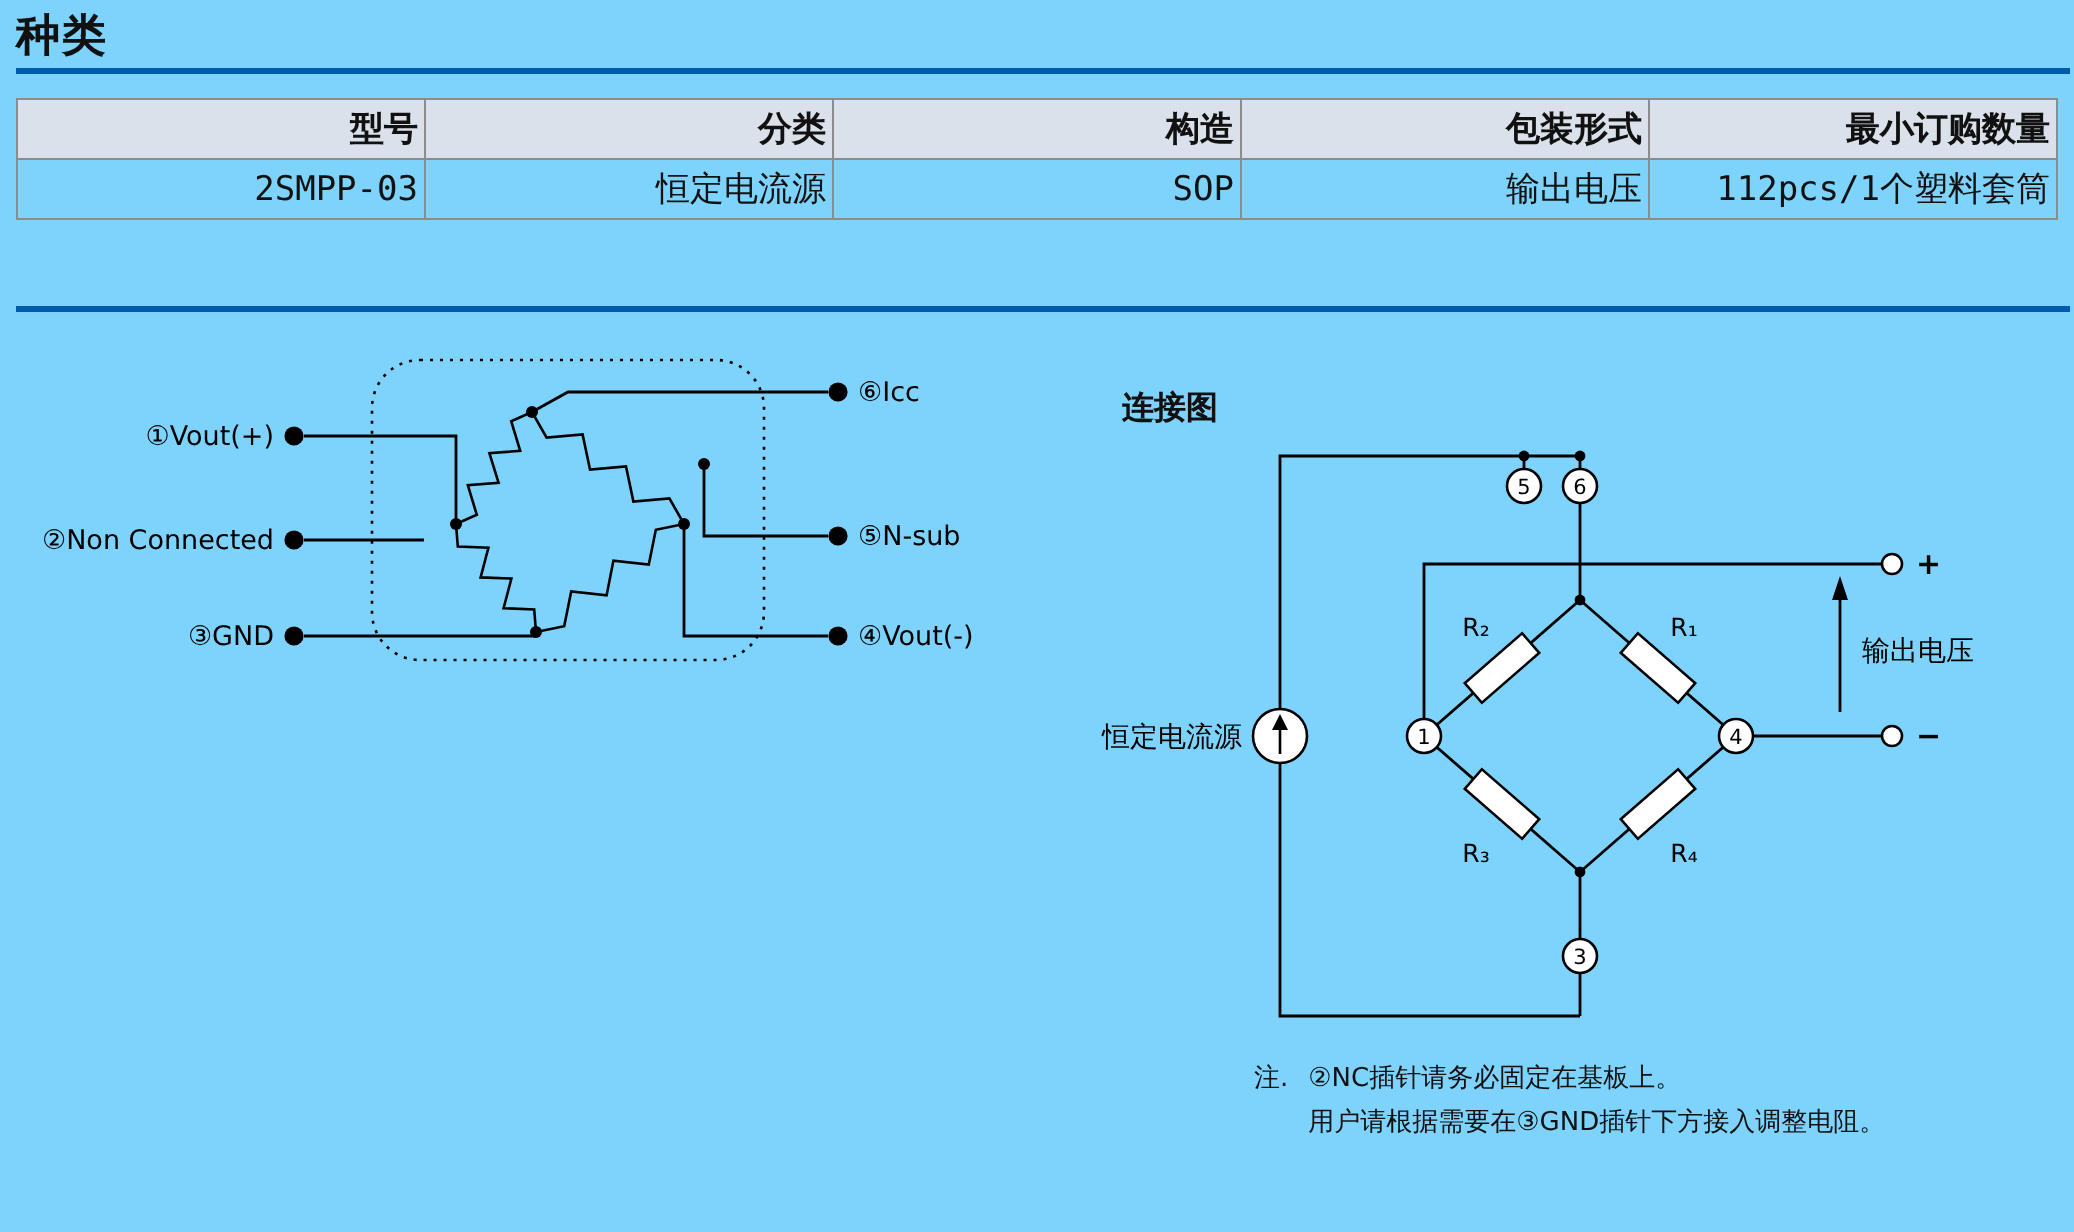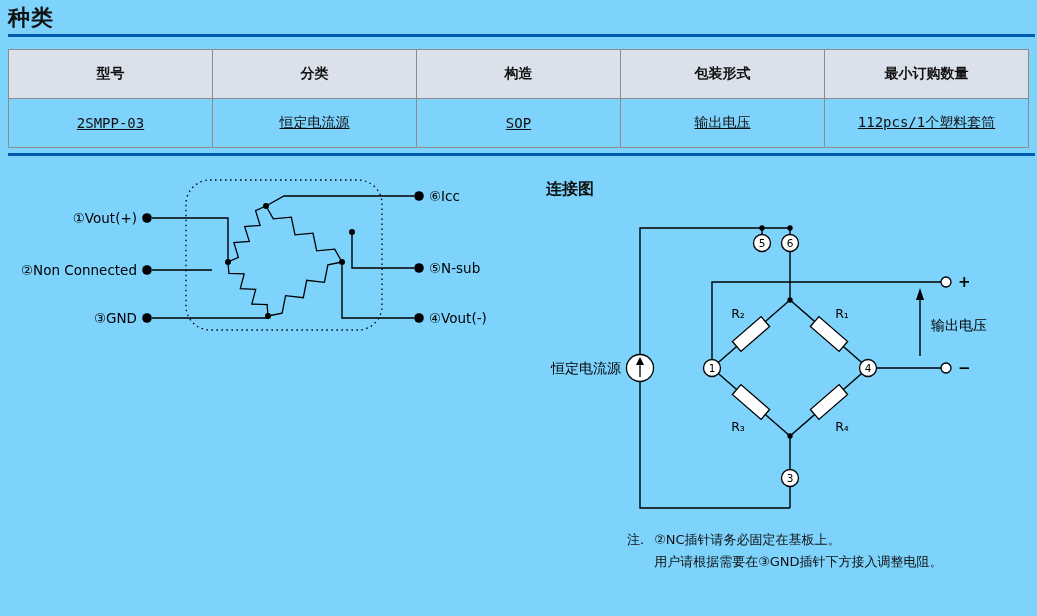--- a/index.html
+++ b/index.html
@@ -6,24 +6,24 @@
   html,body{margin:0;padding:0;background:#fff;}
   .page{position:relative;width:1037px;height:616px;background:#7dd3fc;overflow:hidden;
         font-family:"DejaVu Sans","Liberation Sans",sans-serif;color:#111;}
   .sec-title{position:absolute;left:8px;margin:0;font-size:22px;font-weight:bold;letter-spacing:1px;}
   #title-types{top:3px;}
   #title-terms{top:121px;}
   .rule{position:absolute;left:8px;right:2px;height:3px;background:#005bac;}
   #rule1{top:34px;}
   #rule2{top:153px;}
   table.types{position:absolute;left:8px;top:49px;width:1021px;border-collapse:collapse;table-layout:fixed;}
-  table.types th,table.types td{border:1px solid #8c8c8c;height:22px;text-align:center;padding:13px;font-size:14px;}
+  table.types th,table.types td{border:1px solid #8c8c8c;height:22px;text-align:right;padding:3px;font-size:17px;}
   table.types th{background:#dbe1ea;font-weight:bold;}
-  table.types td{font-family:"DejaVu Sans Mono","DejaVu Sans",monospace;text-decoration:underline;}
-  .conn-title{position:absolute;left:546px;top:179px;font-size:16px;font-weight:bold;margin:0;}
+  table.types td{font-family:"DejaVu Sans Mono","DejaVu Sans",monospace;}
+  .conn-title{position:absolute;left:546px;top:179px;font-size:16px;font-weight:bold;margin:15px;}
   .note{position:absolute;left:627px;top:529px;font-size:13px;display:flex;gap:10px;line-height:22px;}
   svg{position:absolute;}
   #pinsvg{left:0;top:170px;}
   #connsvg{left:540px;top:200px;}
   .w{stroke:#000;stroke-width:1.4;fill:none;}
   .thin{stroke:#000;stroke-width:1.3;fill:none;}
   .dot{fill:#000;stroke:none;}
   .nodec{fill:#fff;stroke:#000;stroke-width:1.3;}
   .res{fill:#fff;stroke:#000;stroke-width:1.3;}
   .arrow{fill:#000;stroke:none;}

